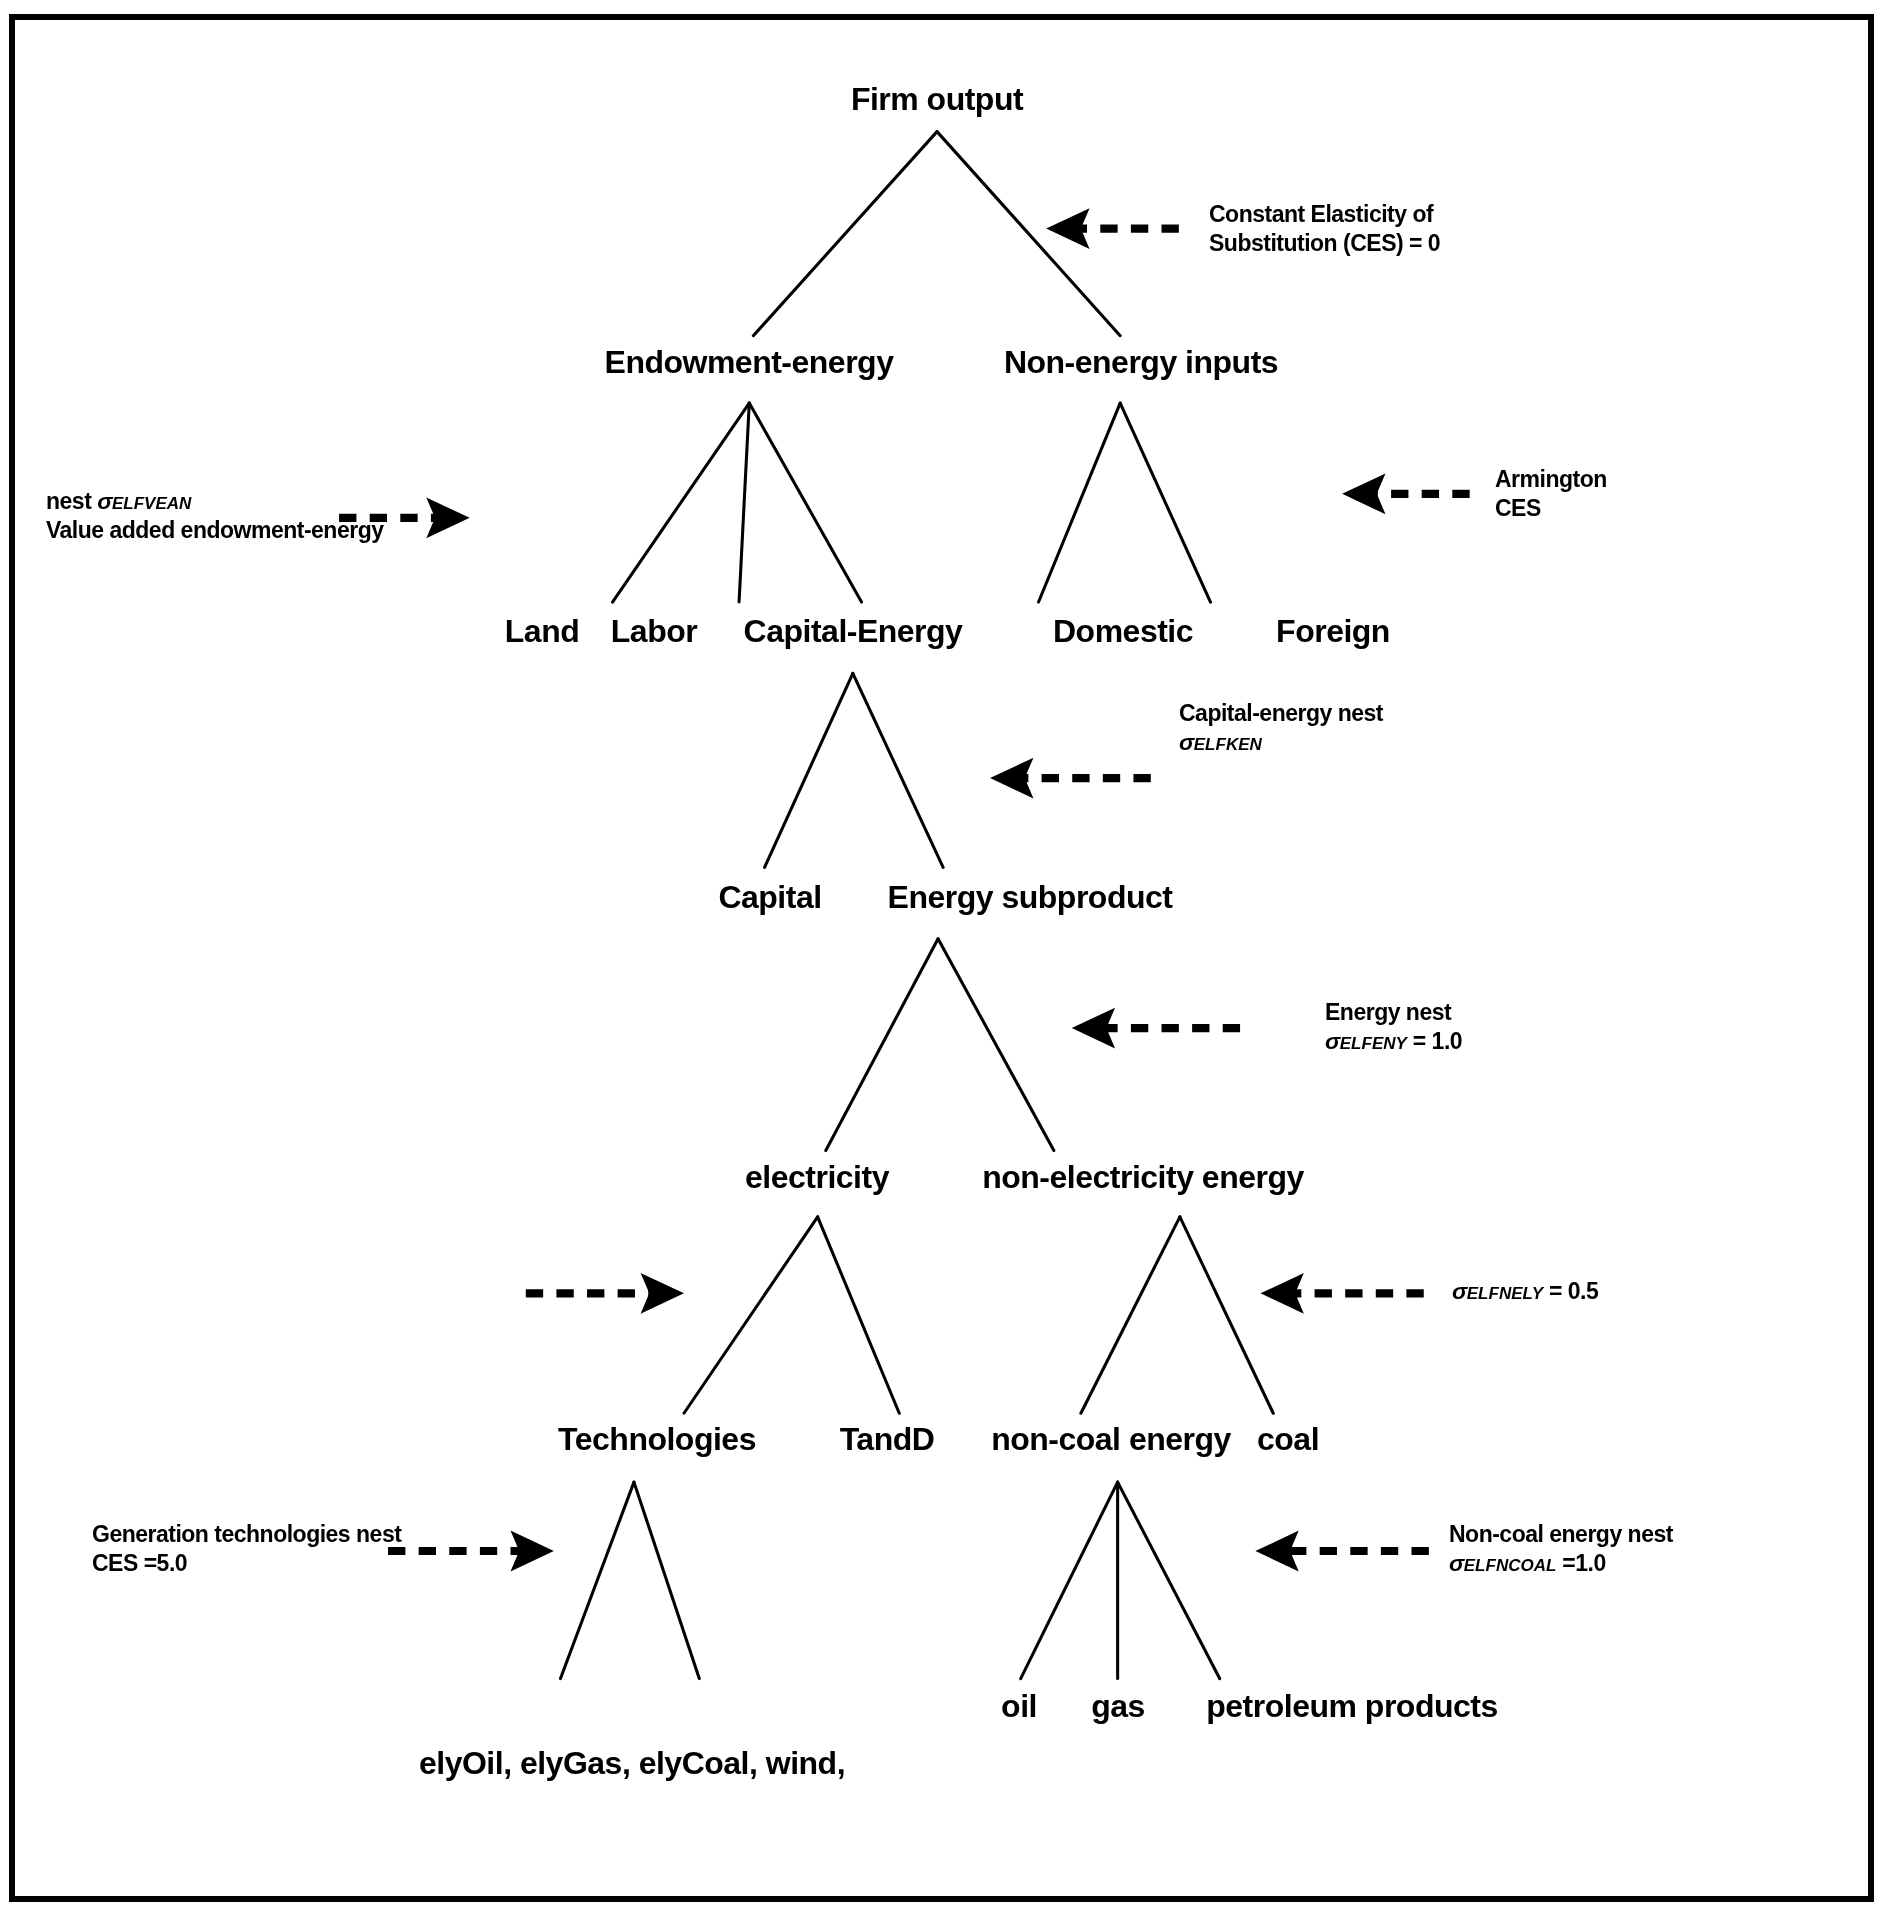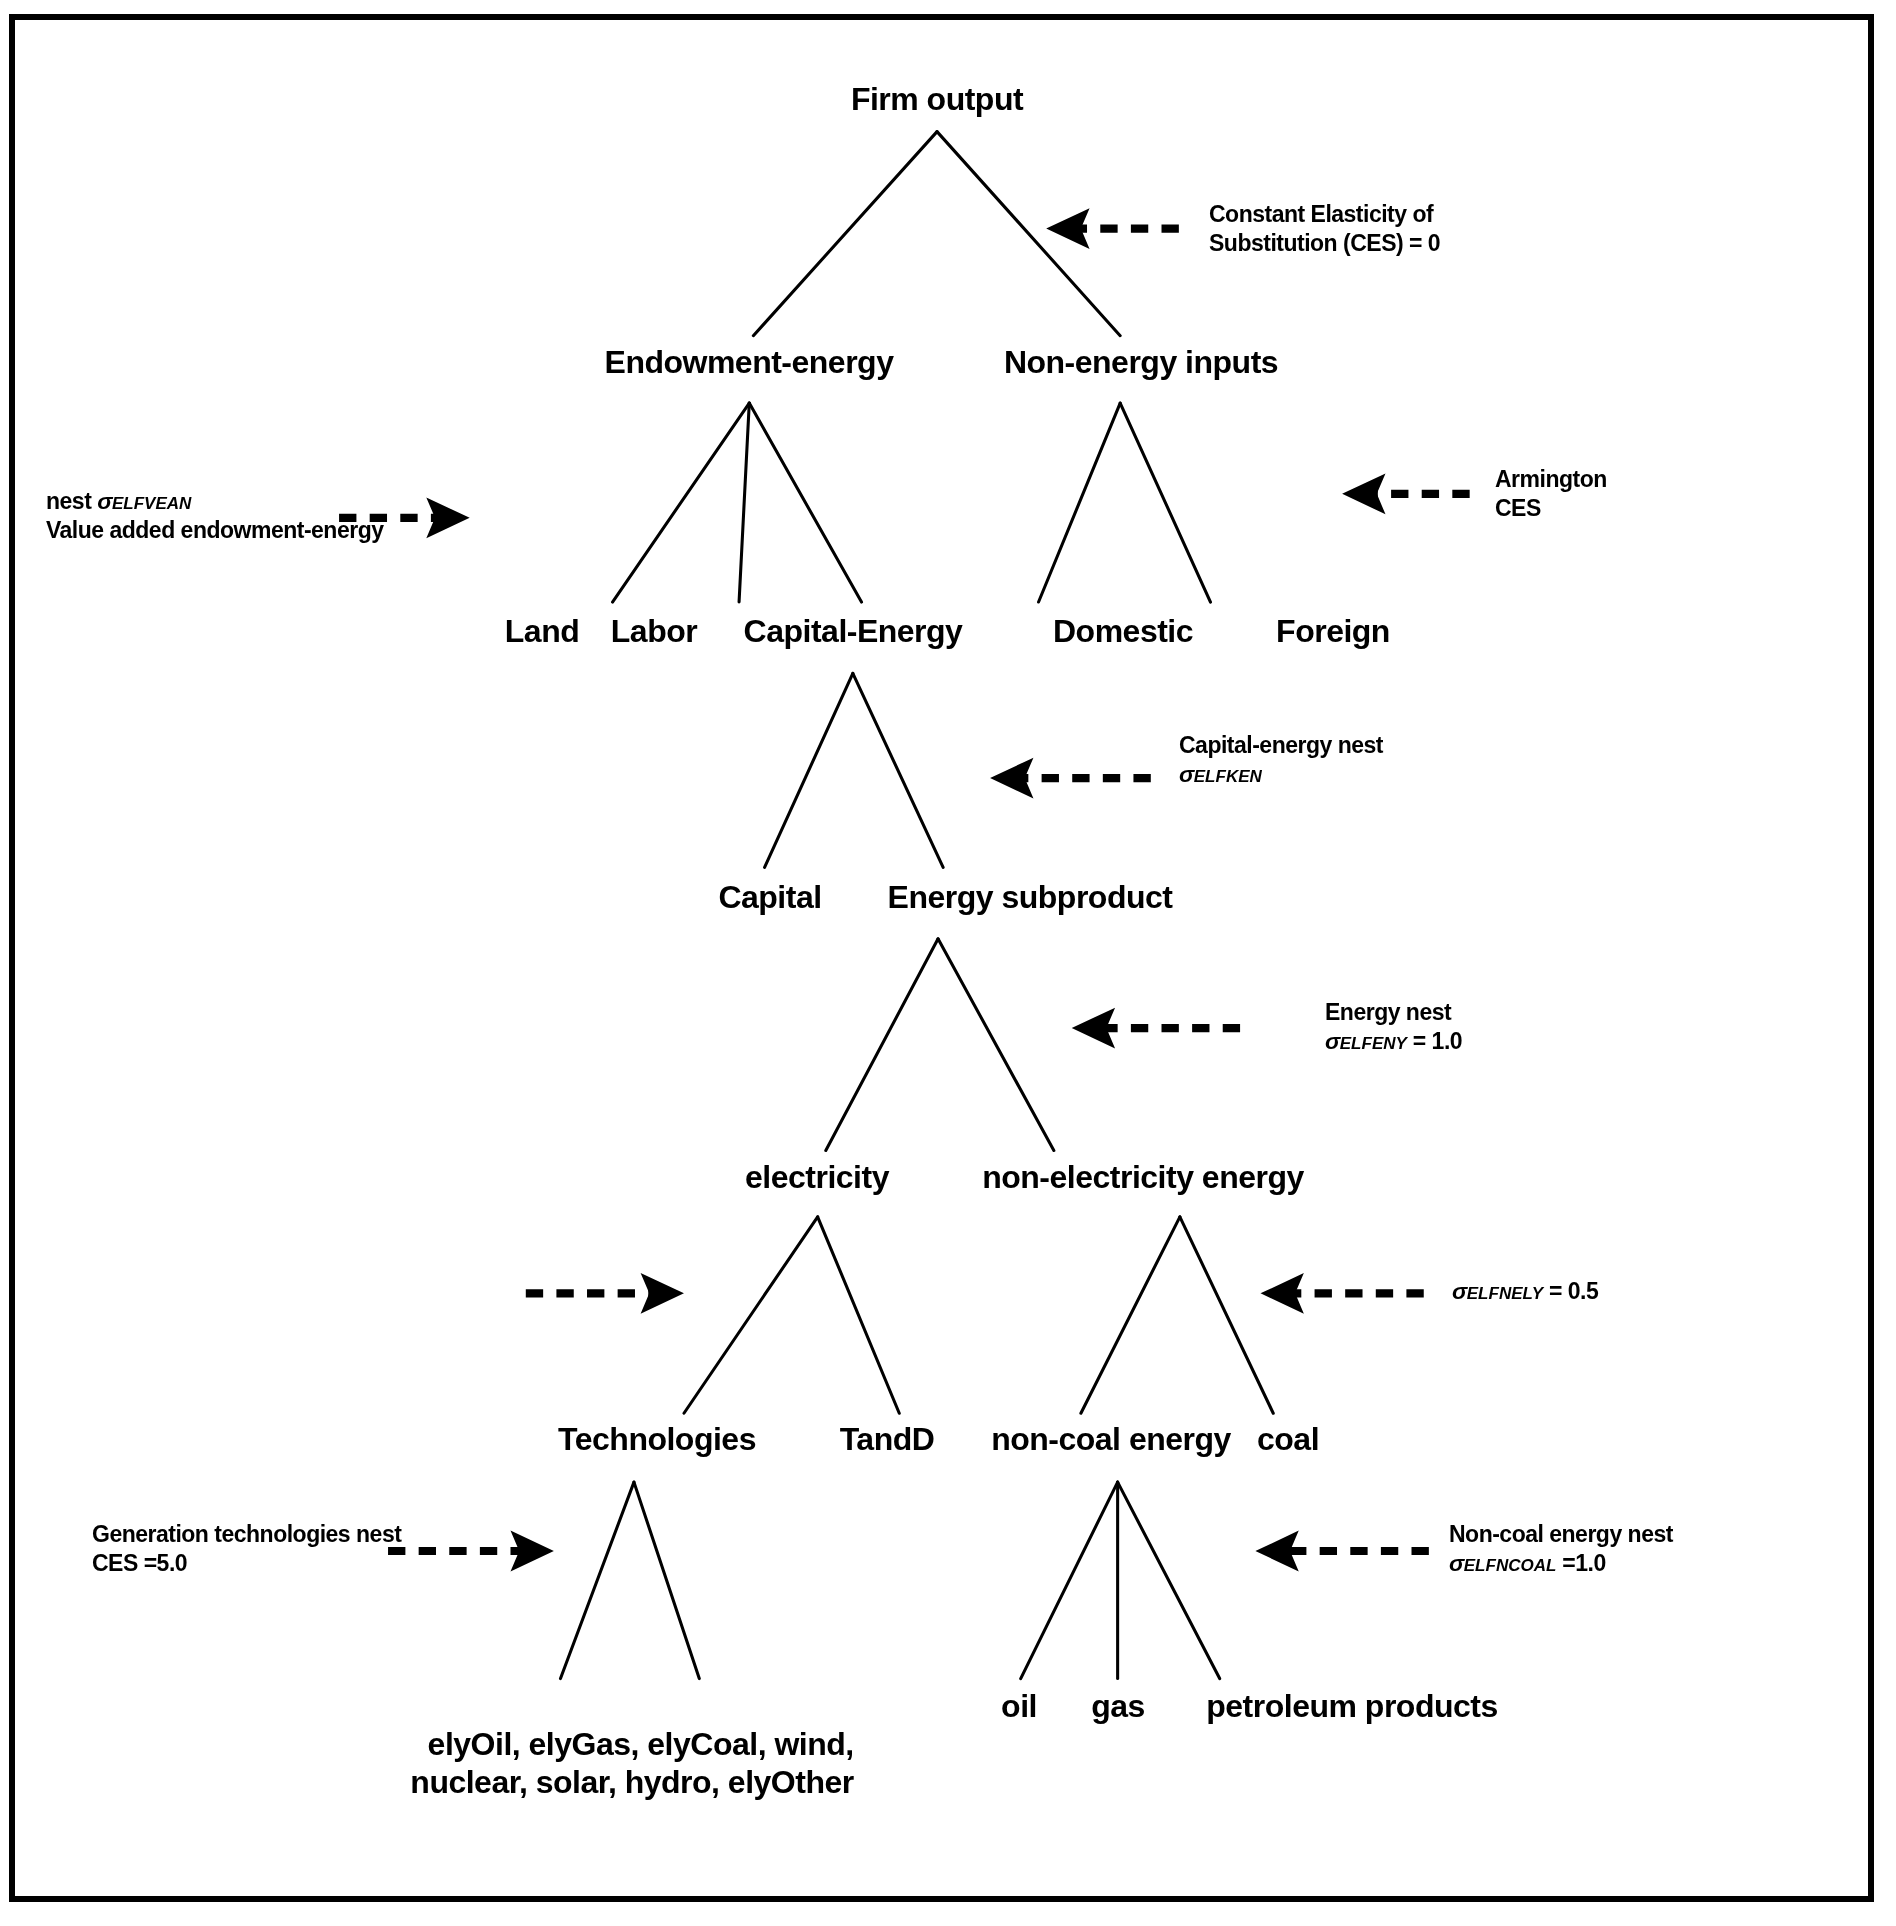--- a/index.html
+++ b/index.html
@@ -104,39 +104,38 @@
   <div class="node" style="left:887px;top:1440px">TandD</div>
   <div class="node" style="left:1111px;top:1440px">non-coal energy</div>
   <div class="node" style="left:1288px;top:1440px">coal</div>
 
   <div class="node" style="left:1019px;top:1707px">oil</div>
   <div class="node" style="left:1118px;top:1707px">gas</div>
   <div class="node" style="left:1352px;top:1707px">petroleum products</div>
 
   <div class="node multi" style="left:632px;top:1763px">
     <span>elyOil, elyGas, elyCoal, wind,</span><br>
-    <span>nuclear, solar, hydro, elyOther</span>
   </div>
 
   <div class="ann" style="left:1209px;top:229px">
     <span class="l2">Constant Elasticity of</span>
     <span class="l2">Substitution (CES) = 0</span>
   </div>
 
   <div class="ann" style="left:46px;top:516px">
     <span class="l2"><span>nest </span><span class="sig">σ</span><span class="sub">ELFVEAN</span></span>
     <span class="l2">Value added endowment-energy</span>
   </div>
 
   <div class="ann" style="left:1495px;top:494px">
     <span class="l2">Armington</span>
     <span class="l2">CES</span>
   </div>
 
-  <div class="ann" style="left:1179px;top:760px">
+  <div class="ann" style="left:1179px;top:728px">
     <span class="l2">Capital-energy nest</span>
     <span class="l2"><span class="sig">σ</span><span class="sub">ELFKEN</span><span></span></span>
   </div>
 
   <div class="ann" style="left:1325px;top:1027px">
     <span class="l2">Energy nest</span>
     <span class="l2"><span class="sig">σ</span><span class="sub">ELFENY</span><span> = 1.0</span></span>
   </div>
 
 

